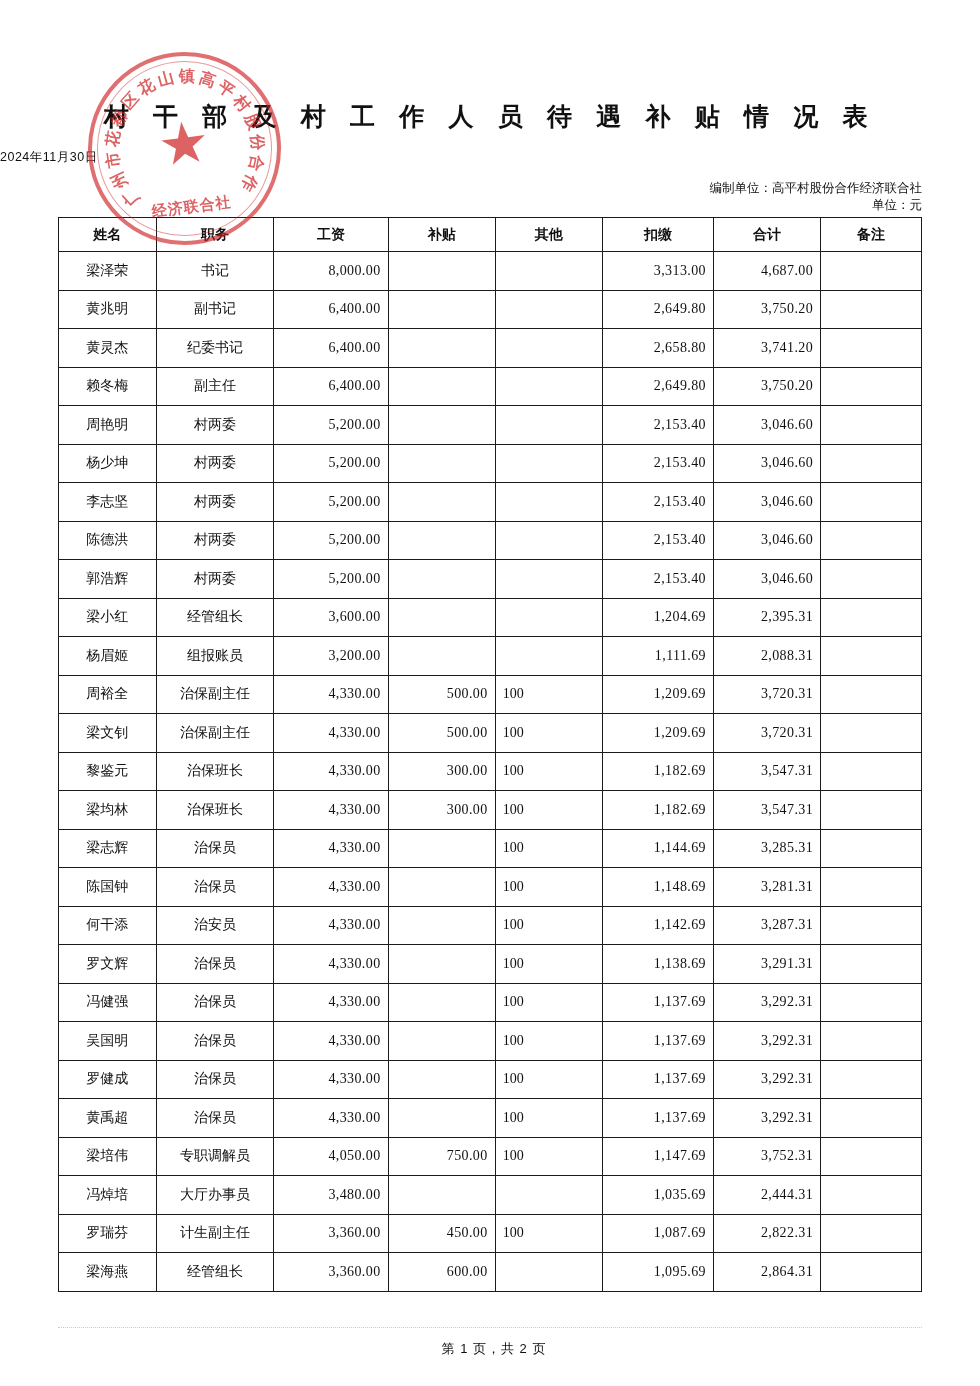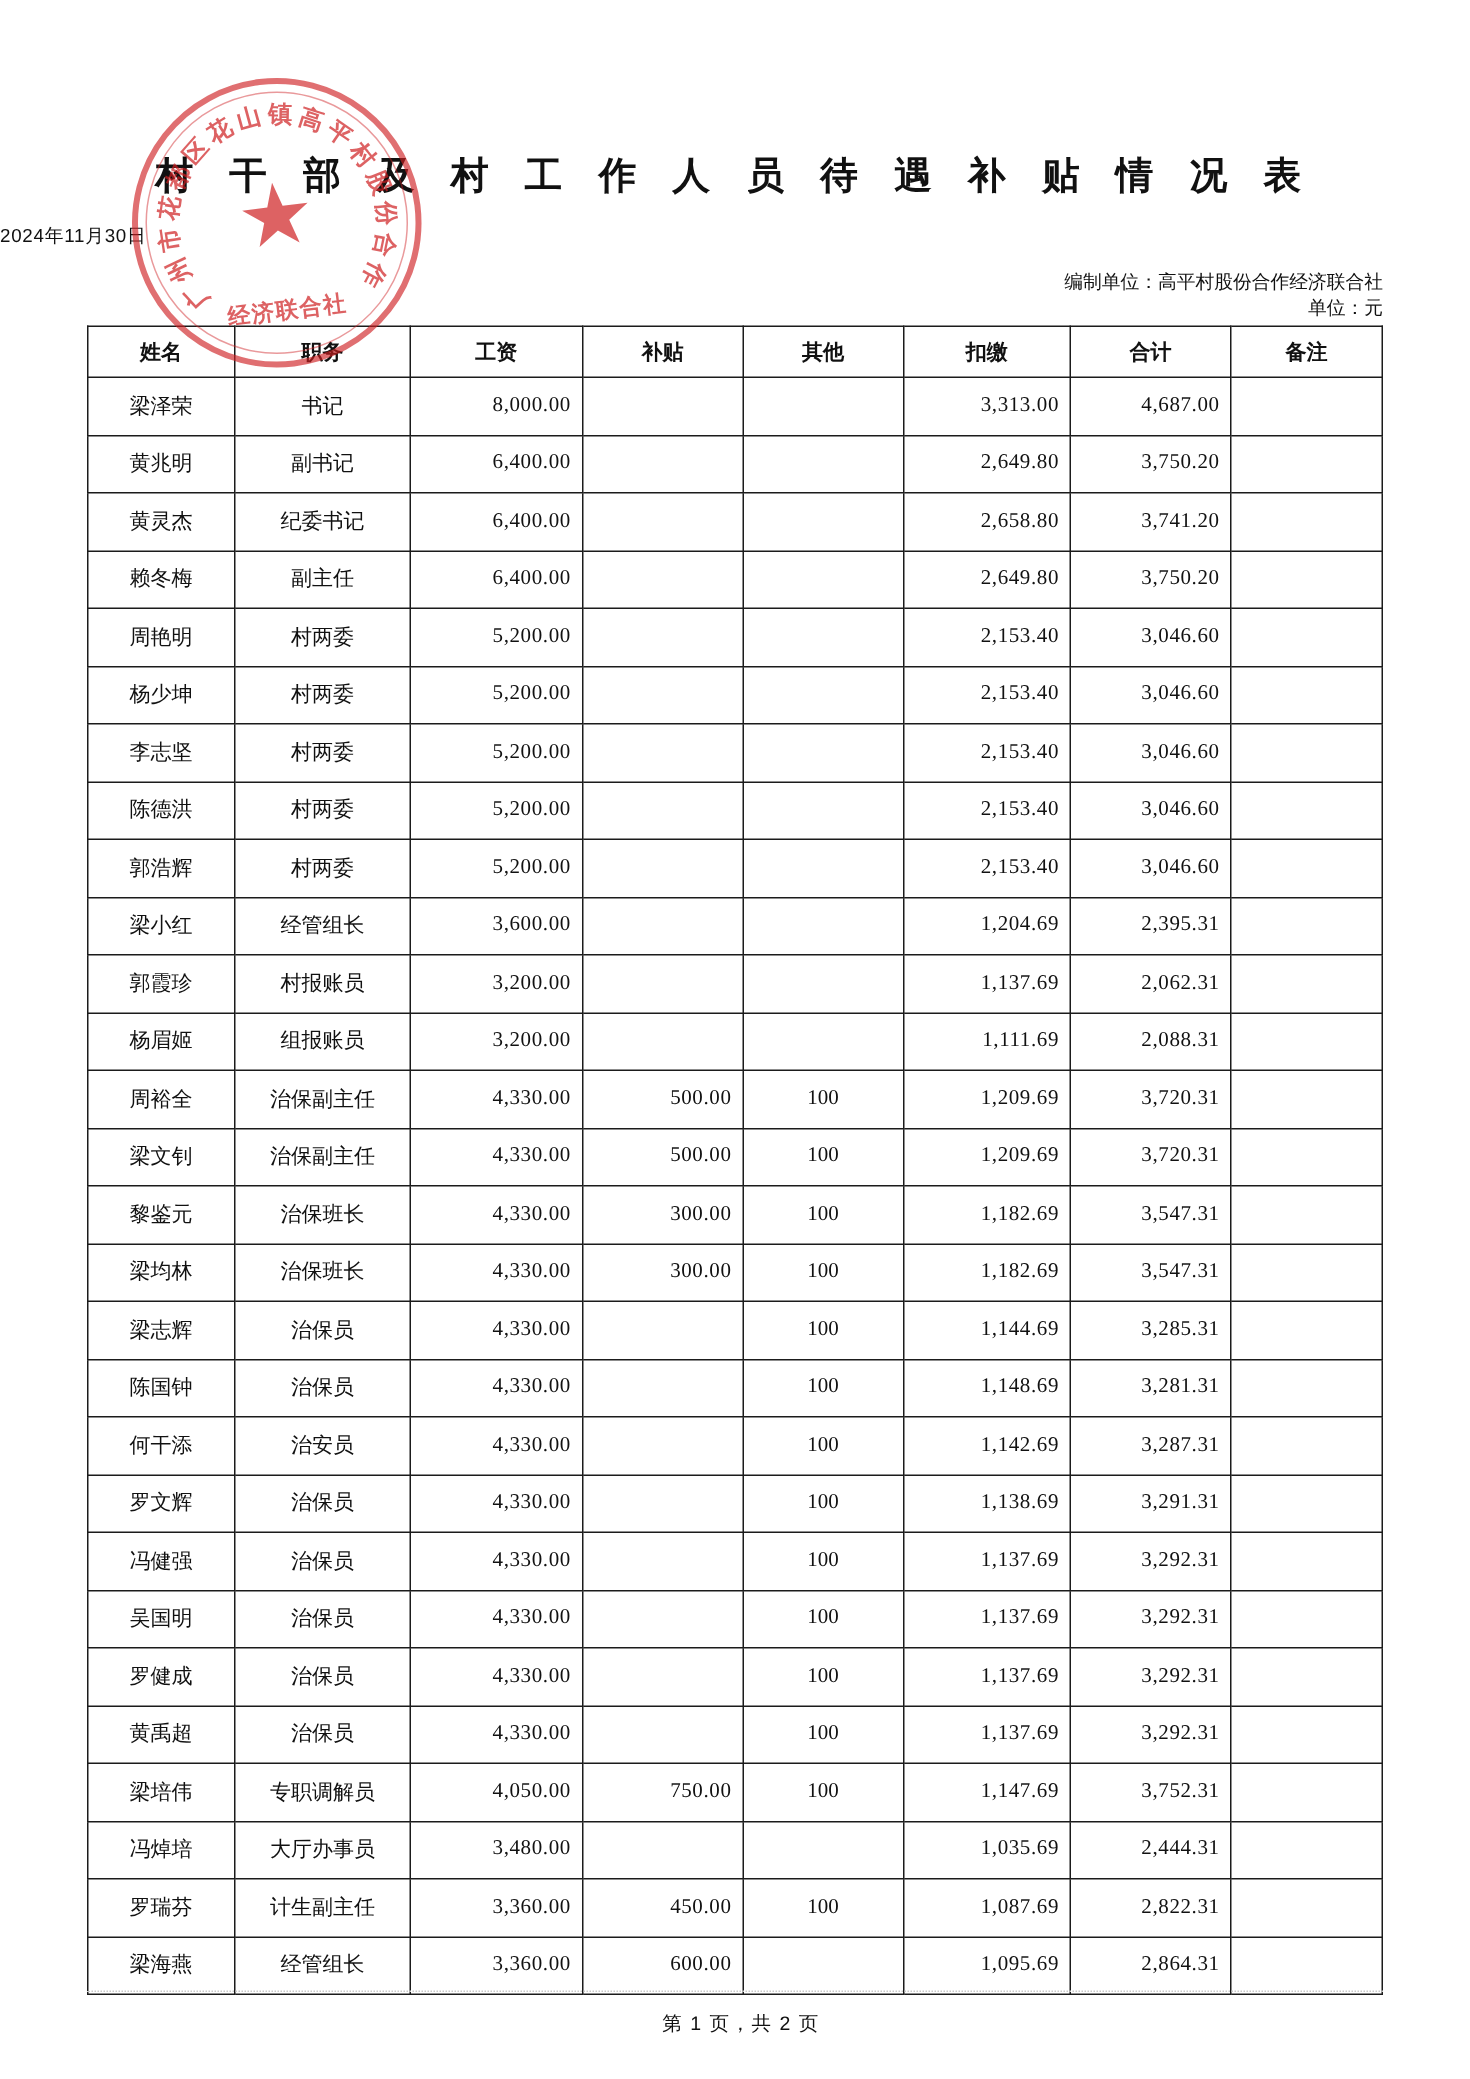--- a/index.html
+++ b/index.html
@@ -73,21 +73,21 @@
     font-weight: 700;
     height: 33px;
     font-size: 14px;
   }
   td.c-name, td.c-post { text-align: center; }
   td.c-num {
     text-align: right;
     font-family: "Liberation Serif", "DejaVu Serif", serif;
     letter-spacing: 0.4px;
   }
-  td.c-other { text-align: center; }
+  td.c-other { text-align: left; }
   td.c-note { }
 
   col.w-name  { width: 94px; }
   col.w-post  { width: 113px; }
   col.w-wage  { width: 110px; }
   col.w-sub   { width: 103px; }
   col.w-other { width: 103px; }
   col.w-ded   { width: 107px; }
   col.w-total { width: 103px; }
   col.w-note  { width: 97px; }
@@ -326,30 +326,20 @@
           <td class="c-name">梁小红</td>
           <td class="c-post">经管组长</td>
           <td class="c-num">3,600.00</td>
           <td class="c-num"></td>
           <td class="c-other"></td>
           <td class="c-num">1,204.69</td>
           <td class="c-num">2,395.31</td>
           <td class="c-note"></td>
         </tr>
         <tr>
-          <td class="c-name">郭霞珍</td>
-          <td class="c-post">村报账员</td>
-          <td class="c-num">3,200.00</td>
-          <td class="c-num"></td>
-          <td class="c-other"></td>
-          <td class="c-num">1,137.69</td>
-          <td class="c-num">2,062.31</td>
-          <td class="c-note"></td>
-        </tr>
-        <tr>
           <td class="c-name">杨眉姬</td>
           <td class="c-post">组报账员</td>
           <td class="c-num">3,200.00</td>
           <td class="c-num"></td>
           <td class="c-other"></td>
           <td class="c-num">1,111.69</td>
           <td class="c-num">2,088.31</td>
           <td class="c-note"></td>
         </tr>
         <tr>

